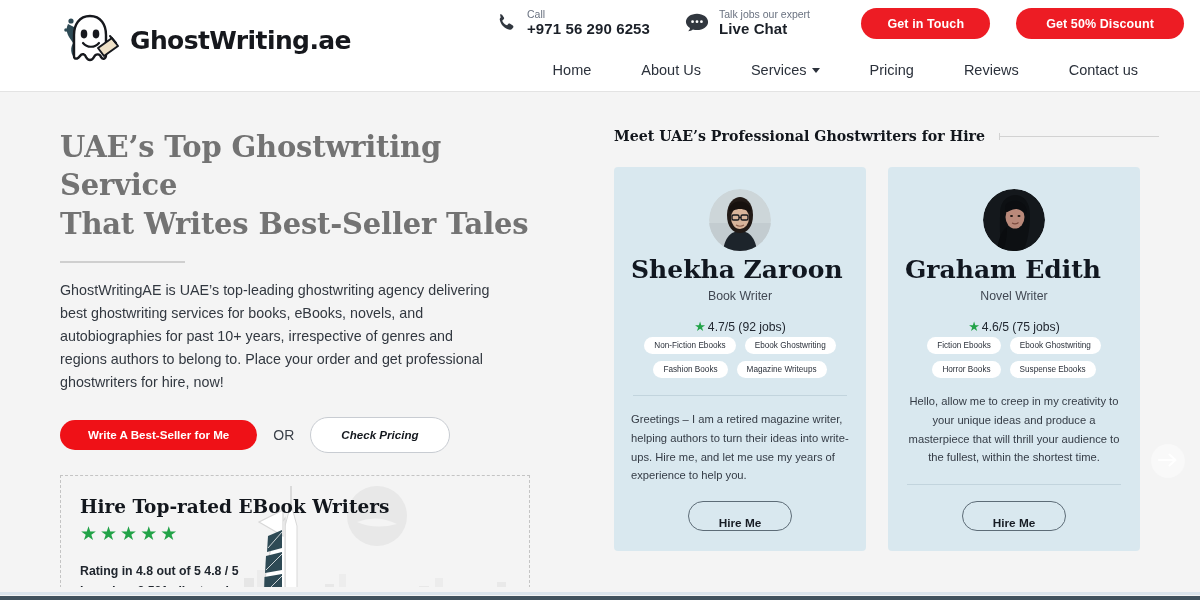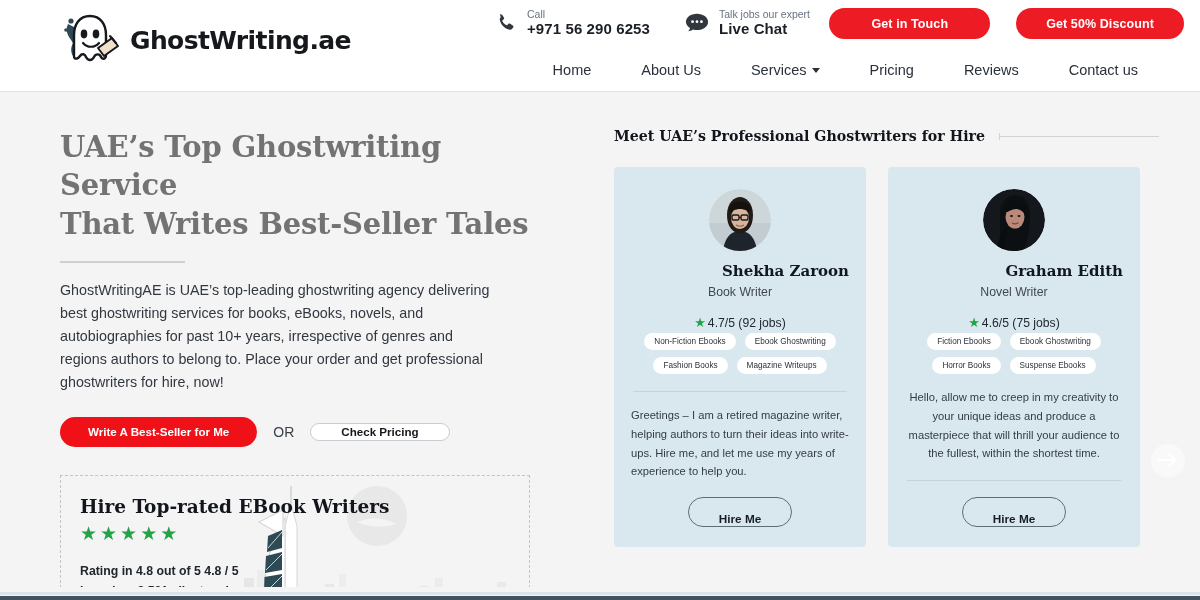--- a/index.html
+++ b/index.html
@@ -25,21 +25,21 @@
   .contact-row { position:absolute; left:492px; top:8px; display:flex; align-items:center; gap:34px; }
   .contact-item { display:flex; align-items:center; gap:9px; }
   .contact-ico { width:26px; height:26px; flex:none; display:flex; align-items:center; justify-content:center; }
   .contact-tx { display:flex; flex-direction:column; line-height:1.18; }
   .contact-tx .small { font-size:10.5px; color:#6a7280; }
   .contact-tx .big { font-size:15px; font-weight:700; color:#1b2028; letter-spacing:0.1px; }
 
   .cta-row { position:absolute; right:16px; top:8px; display:flex; gap:26px; }
   .pill-red {
     background:#ed1c24; color:#fff; border:none; border-radius:20px;
-    font-size:12.5px; font-weight:700; height:31px; padding:0 42px; cursor:pointer;
+    font-size:12.5px; font-weight:700; height:31px; padding:0 26px; cursor:pointer;
     white-space:nowrap; letter-spacing:0.1px;
   }
   .pill-red.wide { padding:0 30px; }
 
   .nav { position:absolute; left:0; top:52px; width:1200px; display:flex; justify-content:flex-end;
          padding-right:62px; gap:50px; align-items:center; height:36px; }
   .nav a { font-size:14.5px; color:#2b313b; text-decoration:none; cursor:pointer; white-space:nowrap; }
   .caret { display:inline-block; margin-left:5px; border-left:4px solid transparent;
            border-right:4px solid transparent; border-top:5px solid #2b313b; vertical-align:2px; }
   .hdr-line { position:absolute; left:0; top:91px; width:1200px; height:1px; background:#e3e3e3; }
@@ -55,22 +55,22 @@
   .rule { width:125px; height:2px; background:#cfcfcf; margin:18px 0 16px; }
   p.hero-p { font-size:14.3px; line-height:1.62; color:#323840; width:440px; }
 
   .btn-row { display:flex; align-items:center; gap:16px; margin-top:22px; }
   .btn-primary {
     background:#ef1117; color:#fff; border:none; border-radius:20px; height:30px;
     padding:0 28px; font-size:11.6px; font-weight:700; cursor:pointer; white-space:nowrap;
   }
   .or-tx { font-size:14px; color:#3a4049; }
   .btn-outline {
-    background:#fff; color:#14181e; border:1px solid #c8ccd2; border-radius:20px; height:18px;
-    padding:0 30px; font-size:11.6px; font-weight:700; cursor:pointer; white-space:nowrap;
+    background:#fff; color:#14181e; border:1px solid #c8ccd2; border-radius:20px; height:36px;
+    padding:0 30px; font-size:11.6px; font-weight:700; cursor:pointer; white-space:nowrap;font-style:italic;
   }
 
   .rev-box {
     position:absolute; left:60px; top:383px; width:470px; height:148px;
     border:1px dashed #c4c4c4; background:transparent; overflow:hidden;
   }
   .rev-title { position:absolute; left:19px; top:20px; font-family:"DejaVu Serif", serif;
                font-size:18.5px; font-weight:700; color:#12161c; white-space:nowrap; }
   .stars { position:absolute; left:19px; top:48px; display:flex; gap:3px; }
   .star { color:#22a348; font-size:19px; line-height:1; }
@@ -84,22 +84,22 @@
   .sec-title { font-family:"DejaVu Serif", serif; font-size:14.2px; font-weight:700;
                color:#12161c; white-space:nowrap; }
   .sec-line { flex:1; height:1px; background:#d2d2d2; position:relative; }
   .sec-line::before { content:""; position:absolute; left:0; top:-3px; width:1px; height:7px; background:#d2d2d2; }
 
   .cards { display:flex; gap:22px; margin-top:23px; }
   .card { width:252px; background:#d9e8ef; border-radius:4px; padding:22px 17px 20px; position:relative; }
 
   .avatar { width:62px; height:62px; border-radius:50%; margin:0 auto; overflow:hidden; position:relative; }
   .avatar svg { display:block; }
-  .w-name { text-align:right; font-family:"DejaVu Serif", serif; font-size:15px; font-weight:700;
-            color:#111720; margin-top:11px; }
+  .w-name { text-align:left; font-family:"DejaVu Serif", serif; font-size:25px; font-weight:700;
+            color:#111720; margin-top:4px; }
   .w-role { text-align:center; font-size:12.3px; color:#414853; margin-top:5px; }
   .w-rate { text-align:center; font-size:12.2px; color:#222831; margin-top:16px; }
   .w-rate .s { color:#22a348; font-size:13px; margin-right:2px; }
 
   .tags { display:flex; flex-wrap:wrap; justify-content:center; gap:7px 9px; margin-top:3px; }
   .tag { background:#fff; border-radius:11px; padding:4px 10px; font-size:8.2px; color:#2b313b; white-space:nowrap; }
 
   .divider { height:1px; background:#c2d4dd; margin:17px 2px 0; }
   .bio { font-size:11.2px; line-height:1.68; color:#343b45; margin-top:14px; }
   .bio.left-al { text-align:left; }

